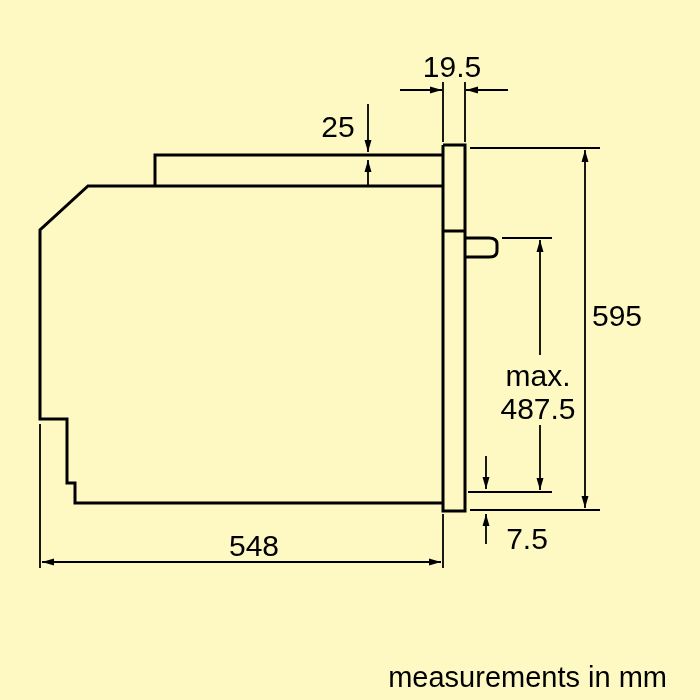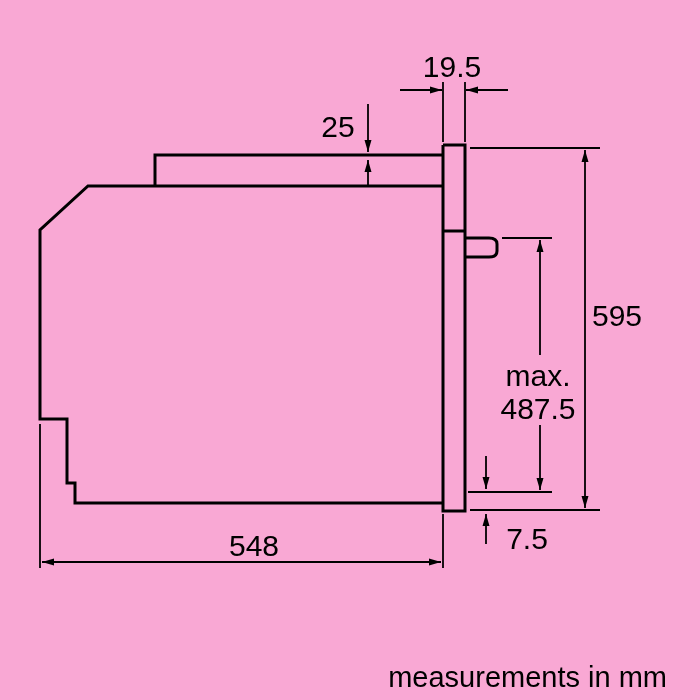--- a/index.html
+++ b/index.html
@@ -4,21 +4,21 @@
 <style>
   html, body {
     margin: 0;
     padding: 0;
     background: #ffffff;
   }
   .stage {
     position: relative;
     width: 700px;
     height: 700px;
-    background: #f9a8d4;
+    background: #fef9c3;
     overflow: hidden;
     font-family: "Liberation Sans", sans-serif;
   }
   svg text {
     font-family: "Liberation Sans", sans-serif;
     fill: #000000;
   }
   .outline {
     stroke: #000000;
     stroke-width: 3;

